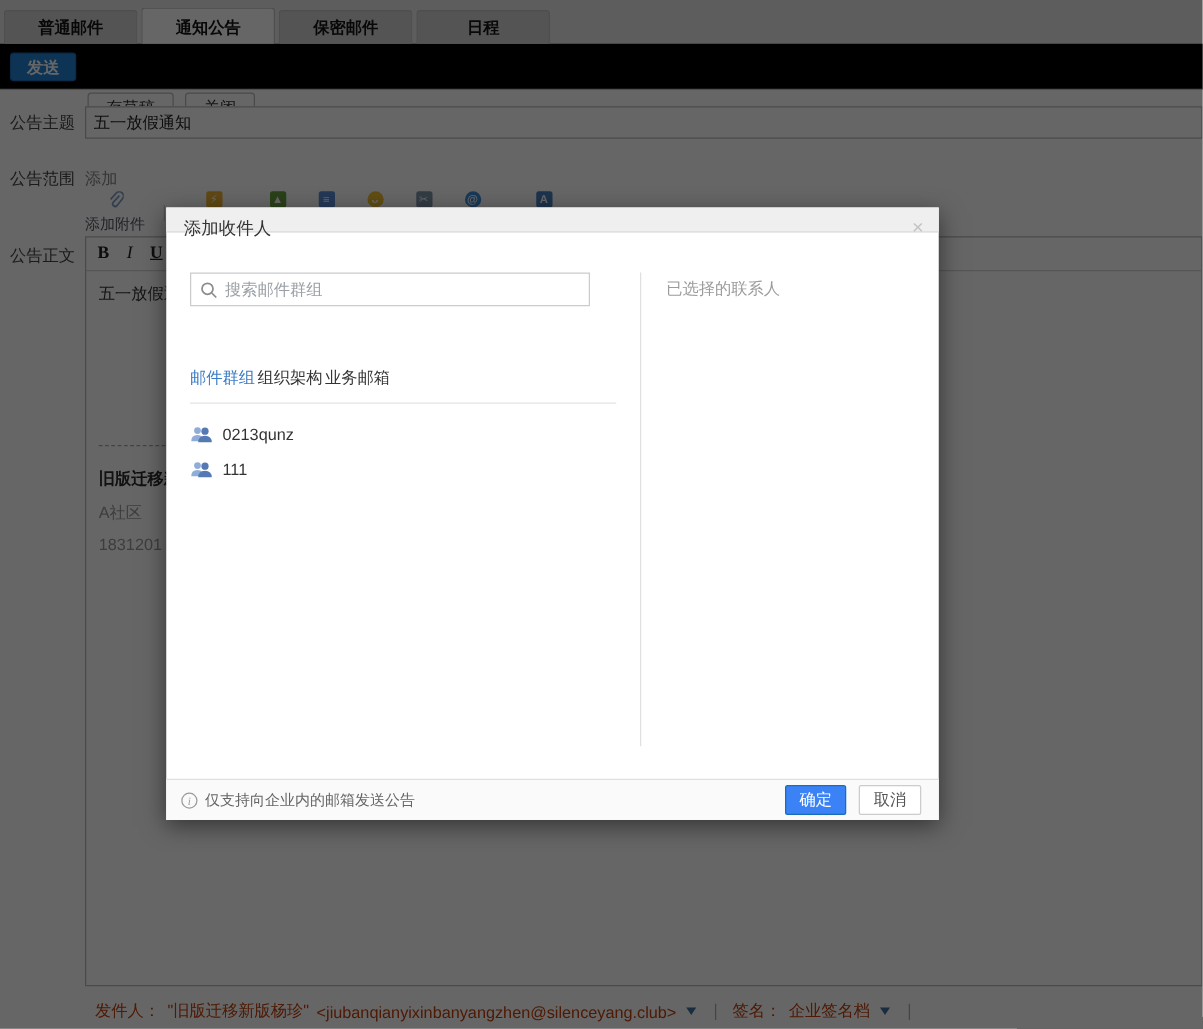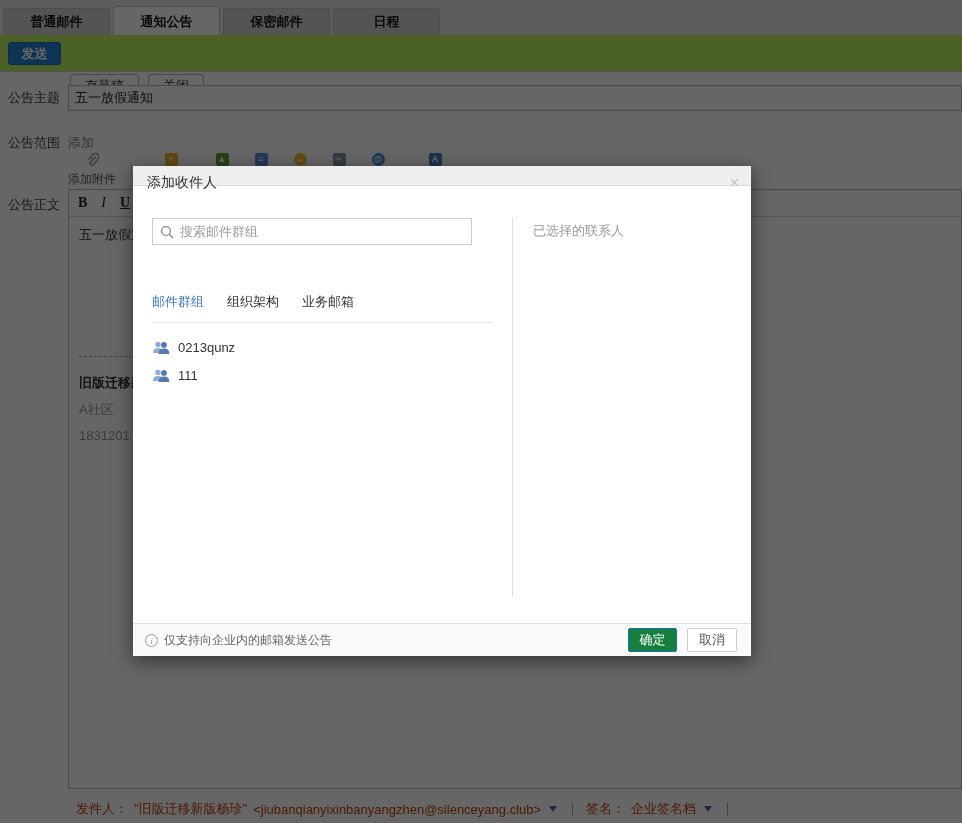--- a/index.html
+++ b/index.html
@@ -10,21 +10,21 @@
   
   .tabbar { height:35px; background:#e9e9e9; padding-left:3px;
     display:flex; align-items:flex-end; }
   .tab { width:107px; height:27px; line-height:26px; text-align:center;
     font-size:13px; font-weight:bold; color:#141414;
     background:#d2d2d2; border:1px solid #c2c2c2; border-bottom:none;
     border-radius:3px 3px 0 0; margin-right:3px; cursor:pointer; }
   .tab.active { background:#fff; height:29px; line-height:29px; }
 
   
-  .toolbar { height:37px; background:#bef264; border-bottom:1px solid #c9c9c9;
+  .toolbar { height:37px; background:#000000; border-bottom:1px solid #c9c9c9;
     padding:7px 0 0 8px; display:flex; gap:9px; }
   .btn { height:23px; font-size:13px; border-radius:3px; cursor:pointer; }
   .btn-send { width:53px; background:#2483d5; border:1px solid #1c6cb3;
     color:#fff; font-weight:bold; }
   .btn-plain { padding:0 14px; background:#fff; border:1px solid #b9b9b9; color:#333;margin-top:32px; }
 
   
   .form { padding-left:8px; font-size:13px; color:#444; }
   .row { display:flex; align-items:center; }
   .row-label { width:60px; flex:0 0 60px; color:#444; }
@@ -66,41 +66,41 @@
     background:#fff; box-shadow:0 5px 18px rgba(0,0,0,0.5); }
   .modal-header { height:20px; background:#efefef; border-bottom:1px solid #dbdbdb;
     line-height:33px; padding:0 14px; font-size:14px; color:#333; position:relative; }
   .modal-close { position:absolute; right:12px; top:0; line-height:33px;
     font-size:16px; color:#c3c3c3; cursor:pointer; }
   .modal-body { position:absolute; top:34px; bottom:33px; left:0; right:0; }
   .search-box { position:absolute; left:19px; top:18px; width:320px; height:27px;
     border:1px solid #ccc; display:flex; align-items:center; padding:0 7px; gap:6px; }
   .search-box input { border:none; outline:none; flex:1; font-size:13px; color:#333; }
   .search-box input::placeholder { color:#9aa0a6; }
-  .modal-tabs { position:absolute; left:19px; top:93px; display:flex; gap:23px;
+  .modal-tabs { position:absolute; left:19px; top:93px; display:flex; gap:2px;
     font-size:13px; }
   .mtab { color:#333; cursor:pointer; }
   .mtab.active { color:#3a7cc4; }
   .mtab-underline { position:absolute; left:19px; top:122px; width:341px;
     border-top:1px solid #e3e3e3; }
   .group-list { position:absolute; left:19px; top:133px; width:340px; }
   .group-item { height:28px; display:flex; align-items:center; gap:8px;
     font-size:13px; color:#333; cursor:pointer; }
   .v-divider { position:absolute; left:379px; top:18px; height:379px; width:1px;
     background:#e0e0e0; }
   .selected-title { position:absolute; left:400px; top:22px; font-size:13px; color:#9b9b9b; }
   .modal-footer { position:absolute; left:0; right:0; bottom:0; height:33px;
     background:#fafafa; border-top:1px solid #e0e0e0;
     display:flex; align-items:center; padding:0 14px 0 12px; }
   .footer-note { display:flex; align-items:center; gap:6px; font-size:12px;
     color:#666; flex:1; }
   .info-icon { width:13px; height:13px; border:1px solid #9b9b9b; border-radius:50%;
     color:#9b9b9b; font-size:9px; line-height:12px; text-align:center;
     font-family:"Liberation Serif","DejaVu Serif",serif; font-style:italic; }
-  .btn-ok { width:49px; height:24px; background:#15803d; border:1px solid #176fbc;
+  .btn-ok { width:49px; height:24px; background:#3b82f6; border:1px solid #176fbc;
     color:#fff; font-size:13px; border-radius:2px; cursor:pointer; }
   .btn-cancel { width:50px; height:24px; background:#fff; border:1px solid #ccc;
     color:#555; font-size:13px; border-radius:2px; margin-left:10px; cursor:pointer; }
 </style>
 </head>
 <body>
 
 <div class="page">
 
   <div class="tabbar">

